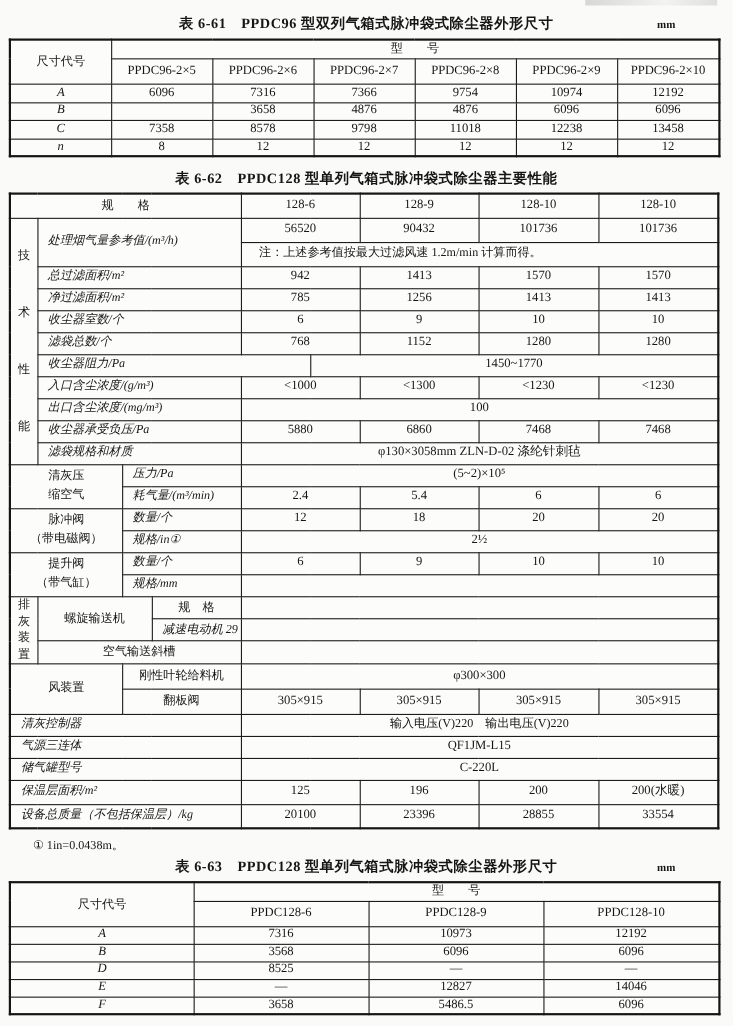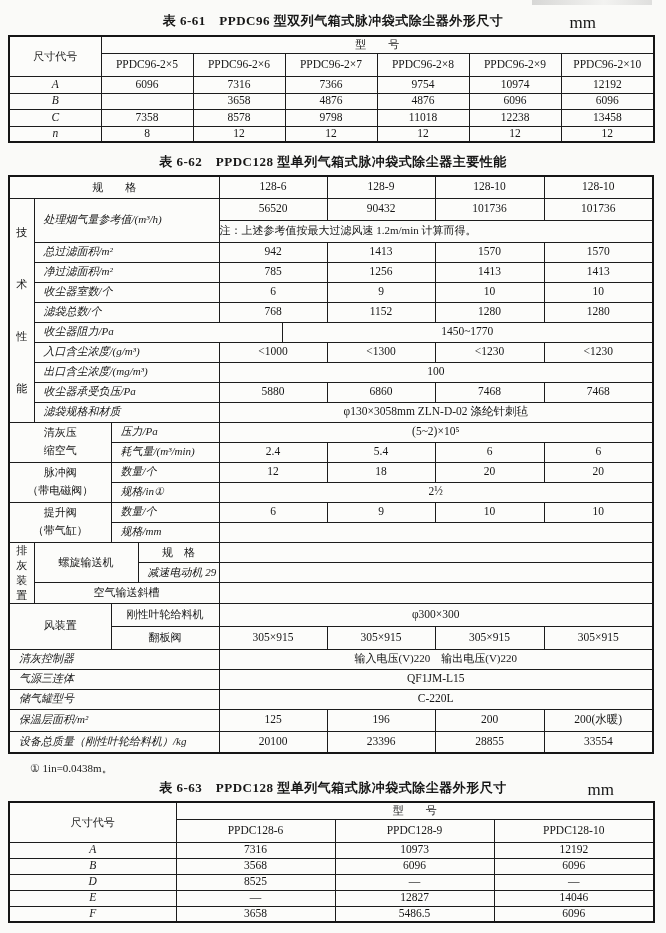--- a/index.html
+++ b/index.html
@@ -15,23 +15,23 @@
     position:absolute; top:0; right:14px; width:120px; height:5px;
     background:linear-gradient(90deg, rgba(150,150,150,.35), rgba(200,200,200,.15) 60%, rgba(160,160,160,.3));
   }
   .tbl-title {
     position:relative; text-align:center;
     font-weight:bold; font-size:13px; letter-spacing:.5px;
     line-height:16px;
   }
   .tbl-title .unit {
     position:absolute; right:52px; top:2px;
-    font-weight:normal; font-size:17px; letter-spacing:0;
-  }
-  .t1 { margin:13px 18px 6px; }
+    font-weight:bold; font-size:10px; letter-spacing:0;
+  }
+  .t1 { margin:13px 0 6px; }
   .t2 { margin:11px 0 5px; }
   .t3 { margin:4px 0 5px;text-align:center; }
   table {
     border-collapse:collapse; table-layout:fixed;
     margin-left:8px; width:645px;
     border:2px solid #151515;
     background:#fcfcfa;
   }
   td {
     border:1px solid #1c1c1c;
@@ -40,21 +40,21 @@
     height:20px;
   }
   
   tr.h17 td { height:17px; }
   tr.h22 td { height:22px; }
   tr.h23 td { height:23px; }
   tr.h16 td { height:16px; }
   
   .lbl  { text-align:left; padding-left:9px;font-style:italic; }
   .lblc { text-align:center; }
-  .note { text-align:left; padding-left:0; }
+  .note { text-align:left; padding-left:16px; }
   .grp  { white-space:pre-line; line-height:1.6;margin-top:40px; }
   .vcell { padding:7px 1px; line-height:52px; font-size:11px; }
   .vcell-ash { padding:0 1px; line-height:15px; font-size:11px;margin-top:24px; }
   .ital { font-style:italic; font-size:11.5px; }
   .num  { font-size:11.5px; }
   .footnote {
     margin:7px 0 4px 30px; font-size:11px;
   }
 </style>
 </head>
@@ -294,21 +294,21 @@
     <td colspan="5" class="num">C-220L</td>
   </tr>
   <tr class="h22">
     <td colspan="4" class="lbl">保温层面积/m²</td>
     <td colspan="2" class="num">125</td>
     <td class="num">196</td>
     <td class="num">200</td>
     <td class="num">200(水暖)</td>
   </tr>
   <tr class="h22">
-    <td colspan="4" class="lbl">设备总质量（刚性叶轮给料机）/kg</td>
+    <td colspan="4" class="lbl">设备总质量（不包括保温层）/kg</td>
     <td colspan="2" class="num">20100</td>
     <td class="num">23396</td>
     <td class="num">28855</td>
     <td class="num">33554</td>
   </tr>
 </tbody>
   </table>
 
 <div class="footnote">① 1in=0.0438m。</div>
 

